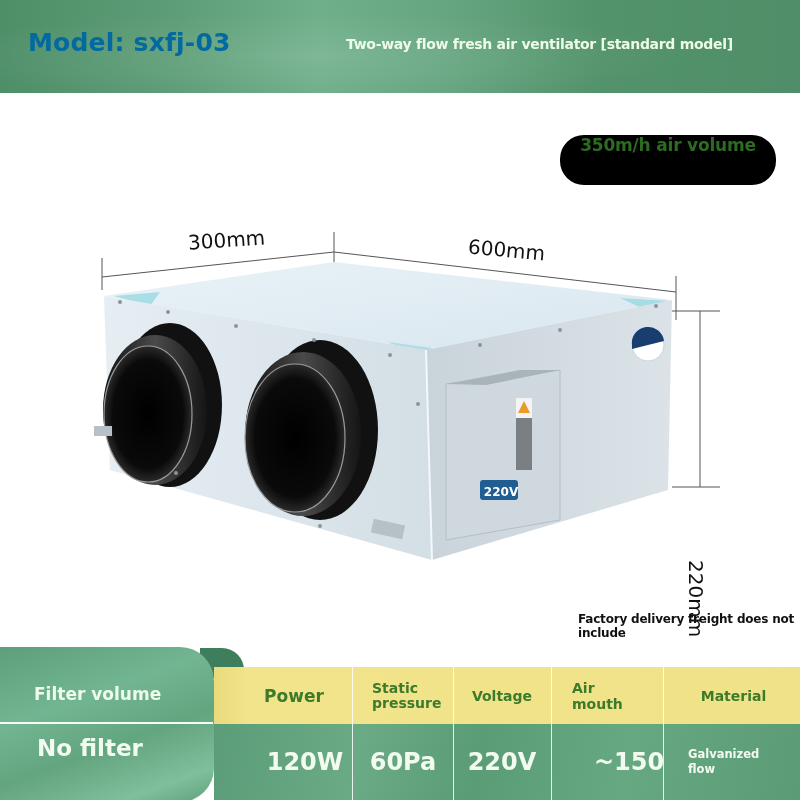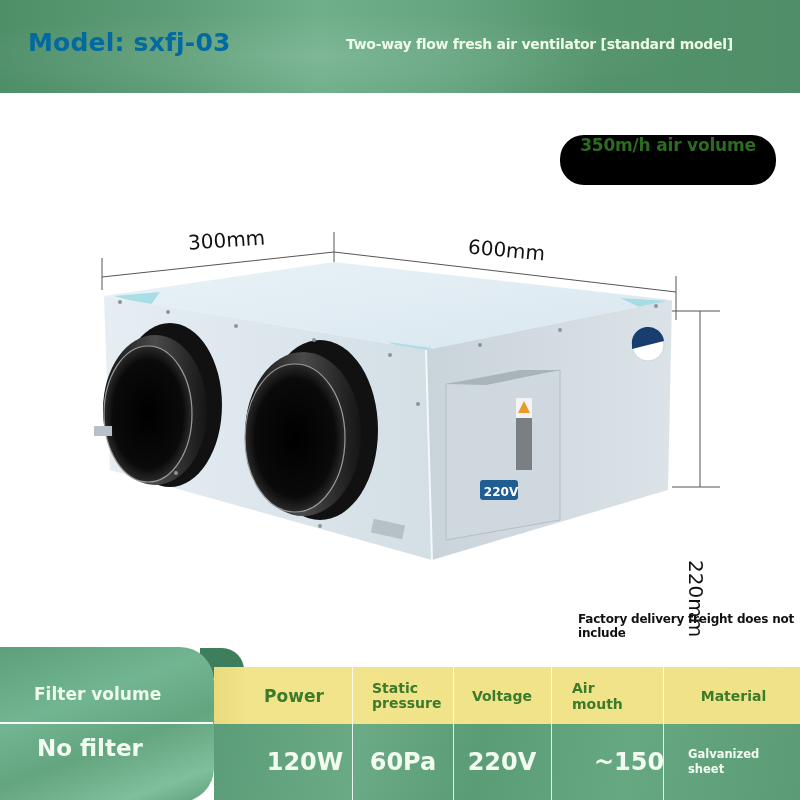--- a/index.html
+++ b/index.html
@@ -218,13 +218,13 @@
 <div class="hcell" style="left:214px; width:138px; justify-content:center; font-size:17px; padding-left:22px;">Power</div>
 <div class="hcell" style="left:372px; width:80px; font-size:14px; line-height:15px;">Static pressure</div>
 <div class="hcell" style="left:453px; width:98px; justify-content:center; font-size:14px;text-align:right;">Voltage</div>
 <div class="hcell" style="left:572px; width:60px; font-size:14px; line-height:16px;">Air mouth</div>
 <div class="hcell" style="left:663px; width:137px; justify-content:center; font-size:14px; padding-left:4px;">Material</div>
 
 <div class="vcell" style="left:214px; width:138px; justify-content:center; font-size:24px; padding-left:44px;">120W</div>
 <div class="vcell" style="left:353px; width:100px; justify-content:center; font-size:24px;">60Pa</div>
 <div class="vcell" style="left:453px; width:98px; justify-content:center; font-size:24px;">220V</div>
 <div class="vcell" style="left:551px; width:112px; justify-content:center; font-size:24px;margin-left:22px;">~150</div>
-<div class="vcell" style="left:688px; width:80px; font-size:11.5px; line-height:15px;">Galvanized sheet</div>
+<div class="vcell" style="left:688px; width:80px; font-size:11.5px; line-height:15px;">Galvanized flow</div>
 
 </body></html>

